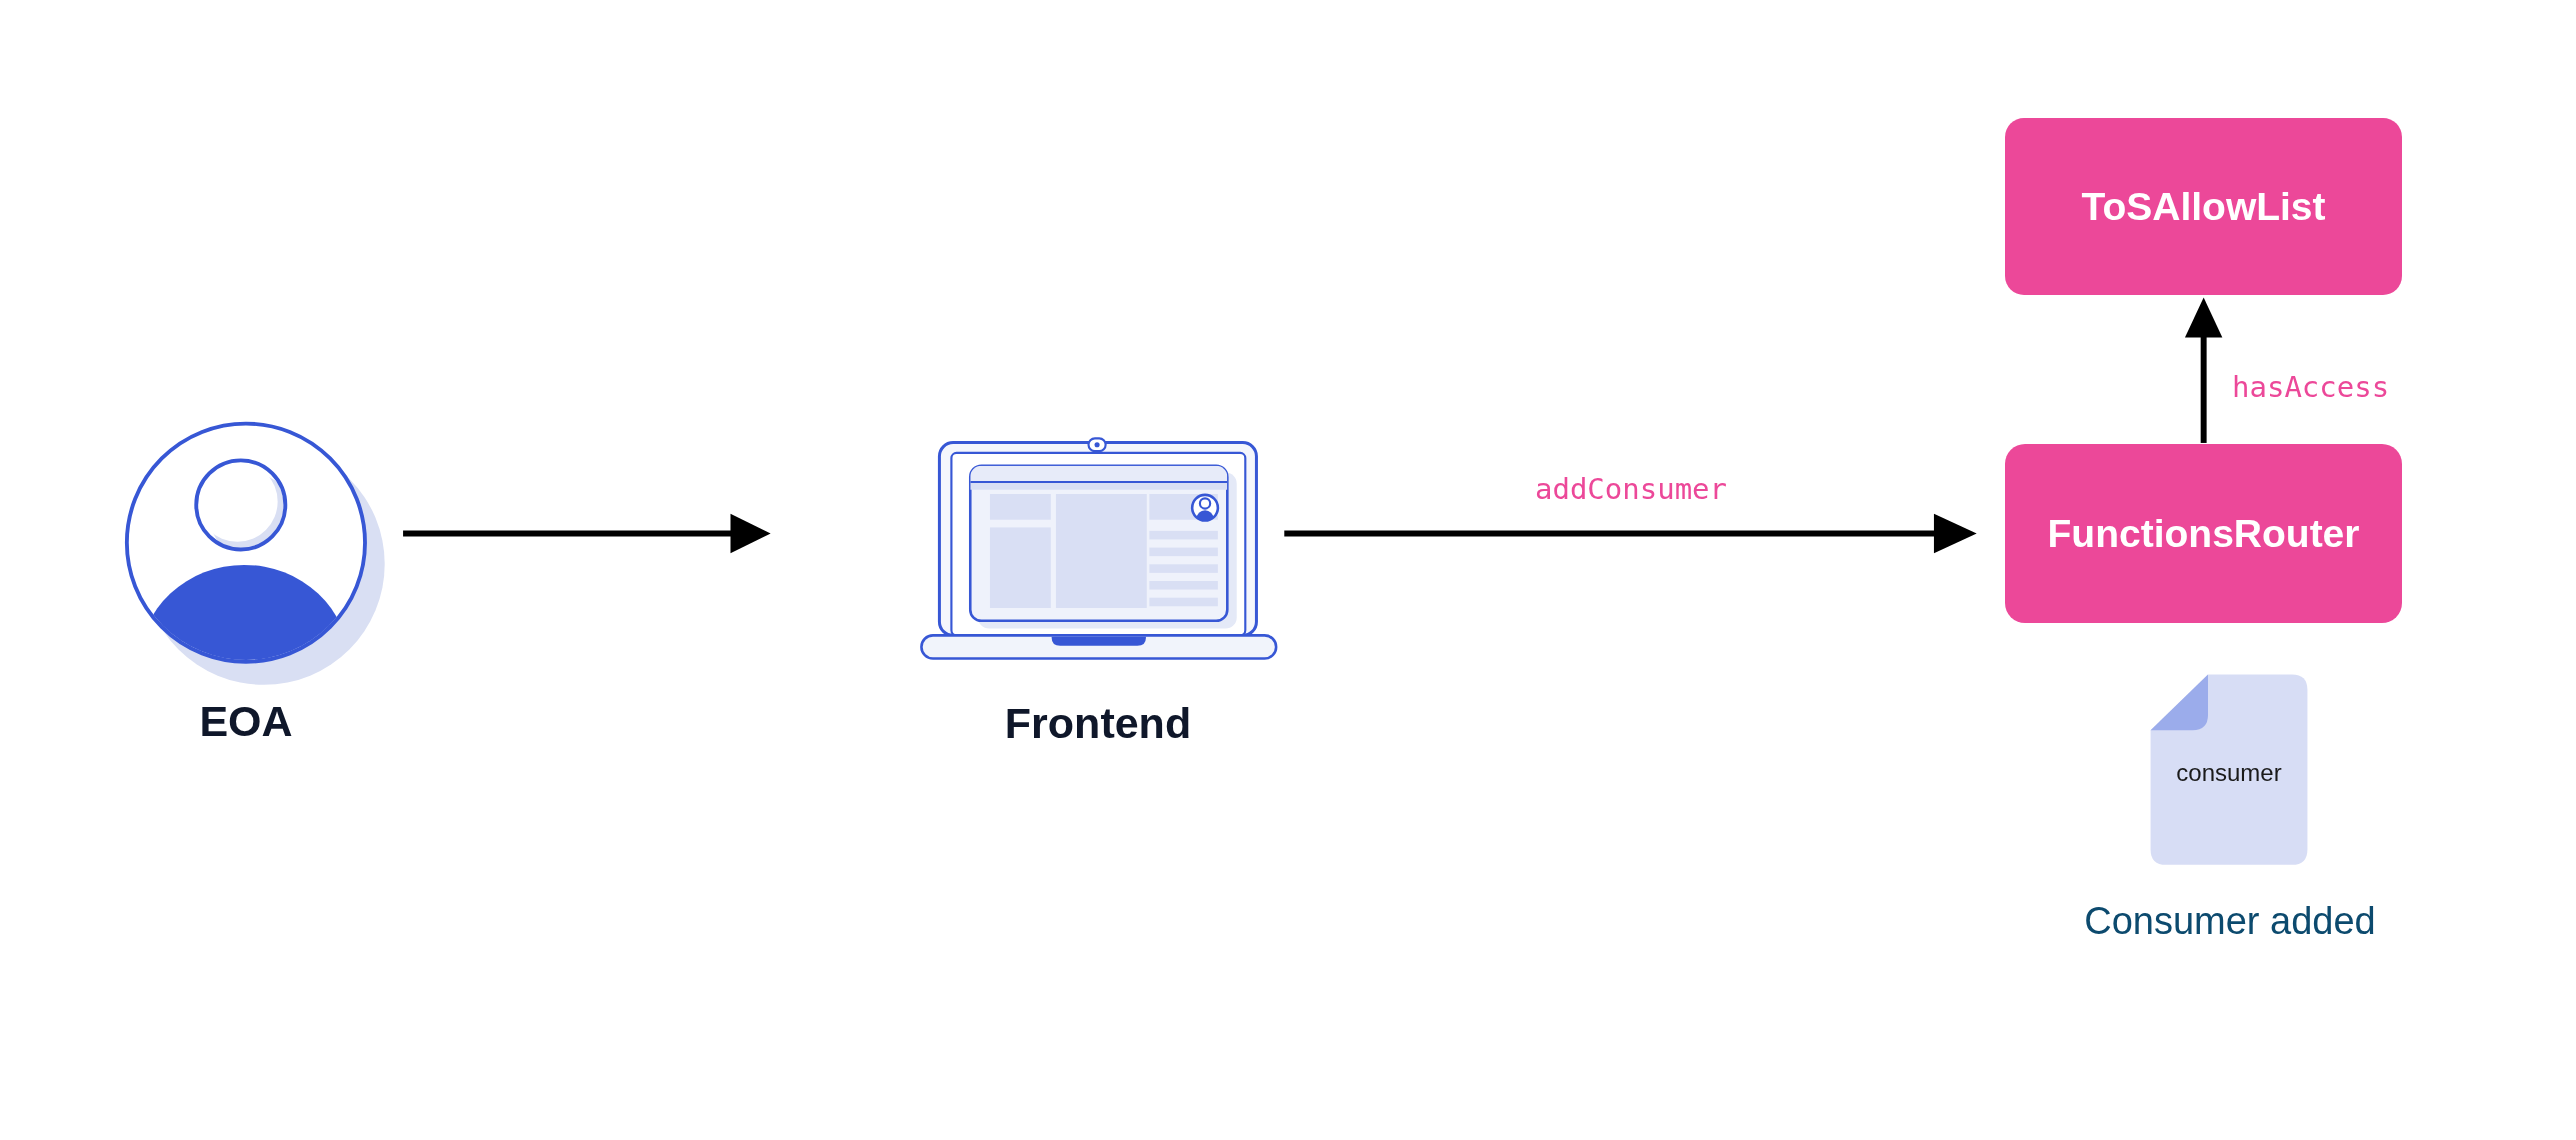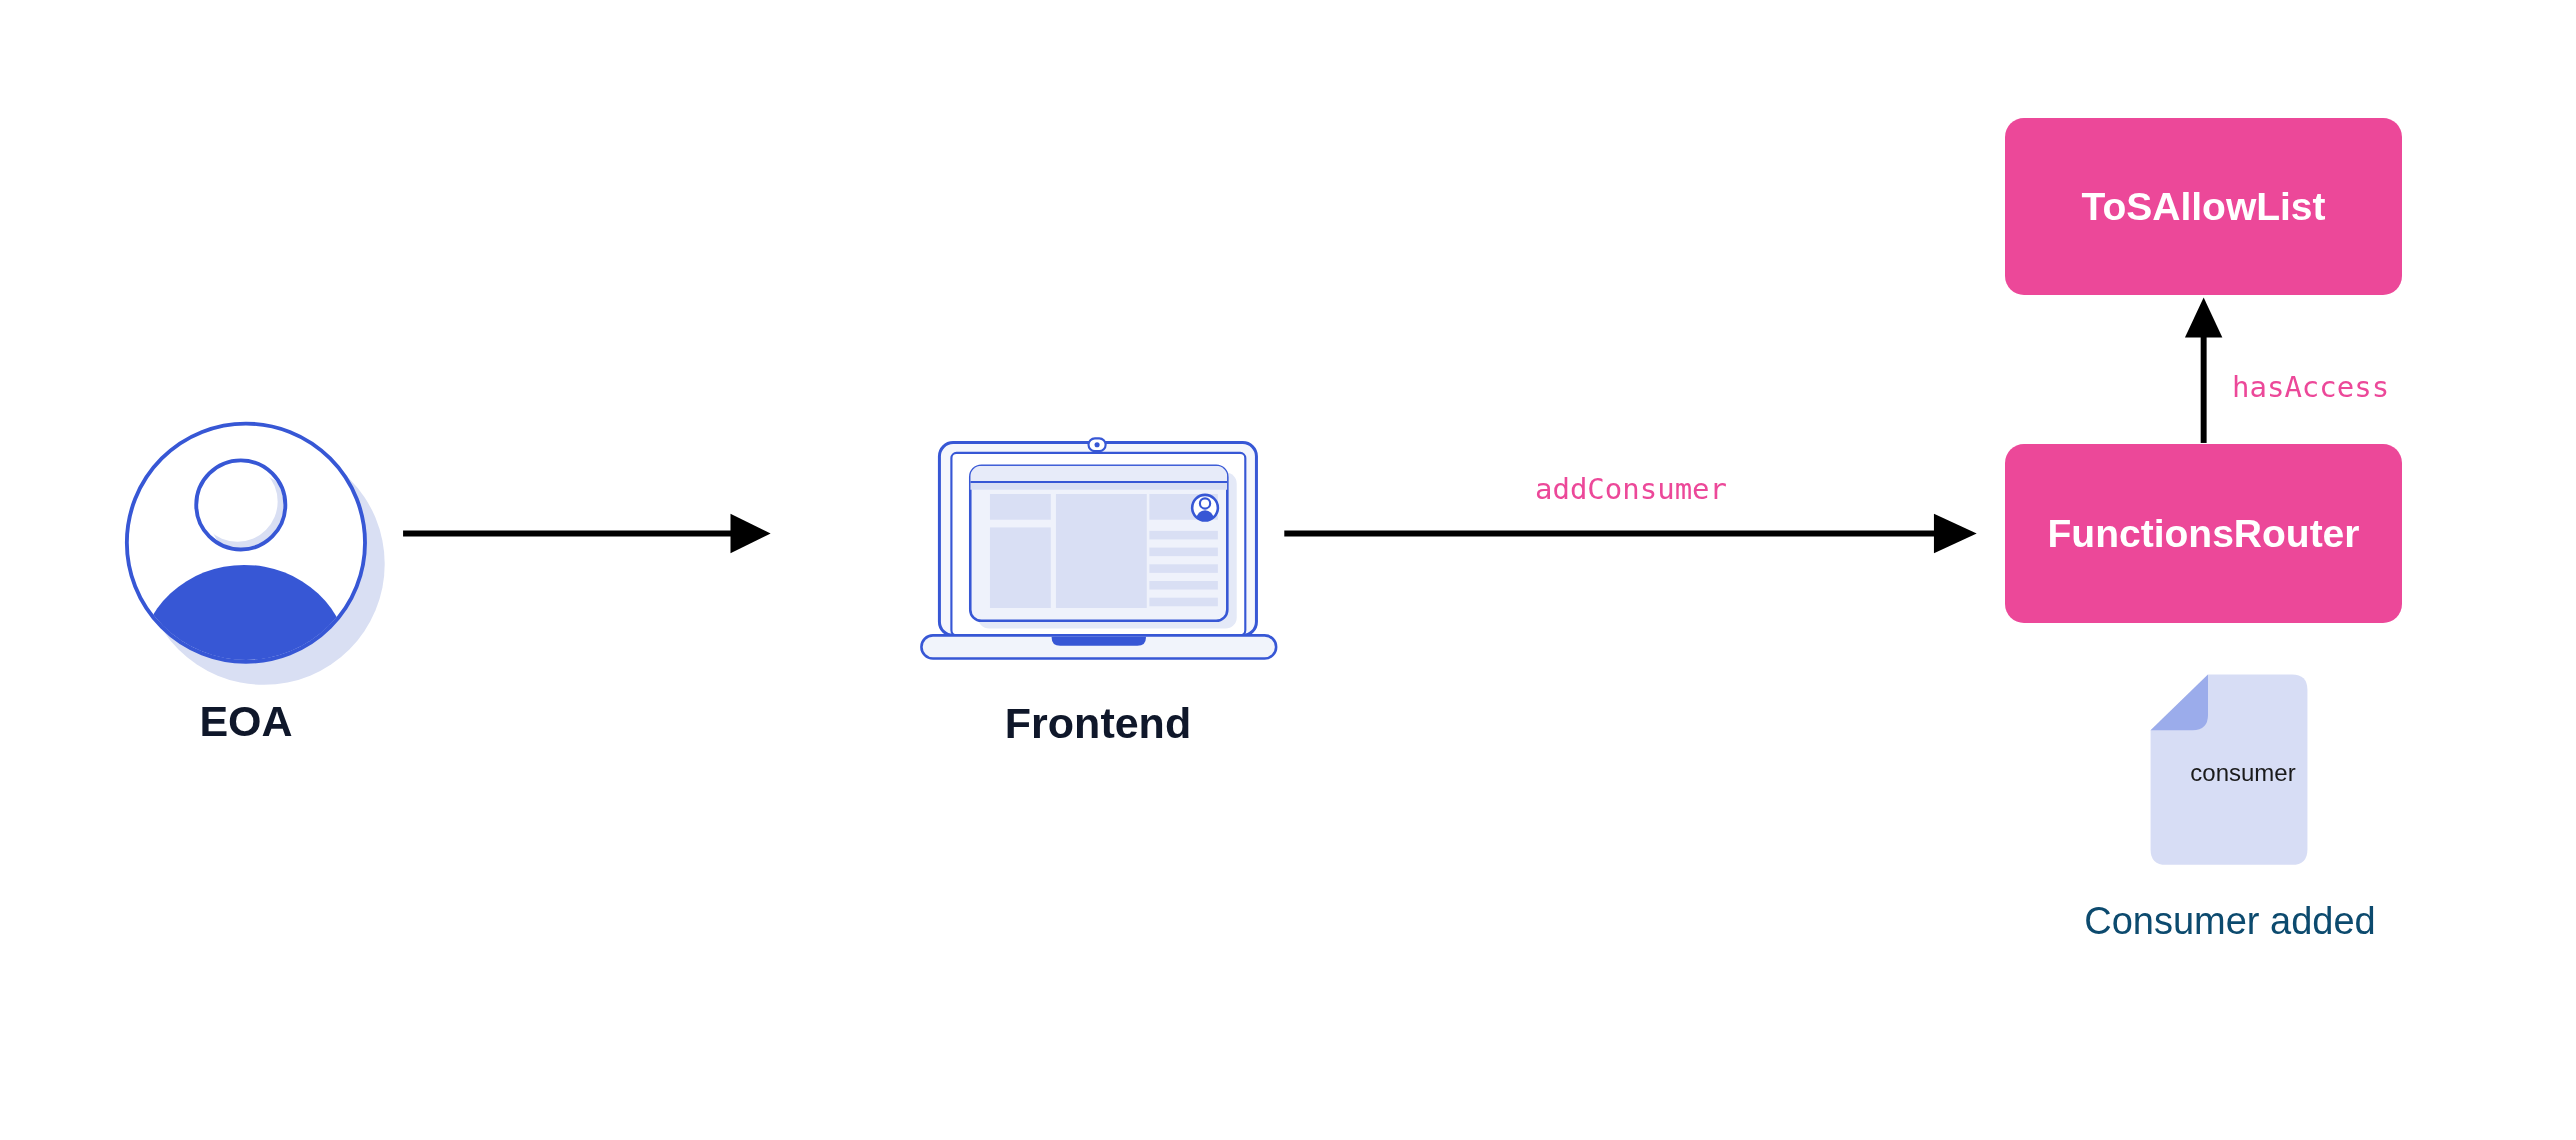--- a/index.html
+++ b/index.html
@@ -51,21 +51,20 @@
   }
   .edge-label.centered { transform: translateX(-50%); margin-left: 32px; }
 
   .doc-text {
     position: absolute;
     transform: translateX(-50%);
     font-size: 24px;
     line-height: 31px;
     color: #1A1A1A;
     white-space: nowrap;
-    margin-left: 14px;
   }
 
   .caption-label {
     position: absolute;
     transform: translateX(-50%);
     font-size: 38px;
     line-height: 48px;
     font-weight: 400;
     color: #0c4a6e;
     white-space: nowrap;
@@ -158,21 +157,21 @@
   <div class="contract-box" style="left:2005px; top:118px; height:177px;">
     <span>ToSAllowList</span>
   </div>
 
   <svg class="abs" style="left:2179px; top:291px;" width="51" height="156" viewBox="0 0 60 182" aria-hidden="true">
     <line x1="29" y1="178" x2="29" y2="50" stroke="#000000" stroke-width="7"></line>
     <polygon points="7,54 51,54 29,7" fill="#000000"></polygon>
   </svg>
   <div class="edge-label" style="left:2232px; top:368px;">hasAccess</div>
 
-  <div class="contract-box" style="left:2005px; top:444px; height:179px;">
+  <div class="contract-box" style="left:2005px; top:444px; height:179px;border-radius:20px;">
     <span>FunctionsRouter</span>
   </div>
 
   <svg class="abs" style="left:2142px; top:666px;" width="180" height="210" viewBox="0 0 210 245" aria-hidden="true">
     <path d="M 77 10 L 175 10 Q 193 10 193 28 L 193 214 Q 193 232 175 232 L 28 232 Q 10 232 10 214 L 10 75 Z" fill="#D7DDF5"></path>
     <path d="M 77 10 L 77 57 Q 77 75 59 75 L 10 75 Z" fill="#9BACEB"></path>
   </svg>
   <div class="doc-text" style="left:2229px; top:757px;">consumer</div>
   <div class="caption-label" style="left:2230px; top:897px;">Consumer added</div>
 

